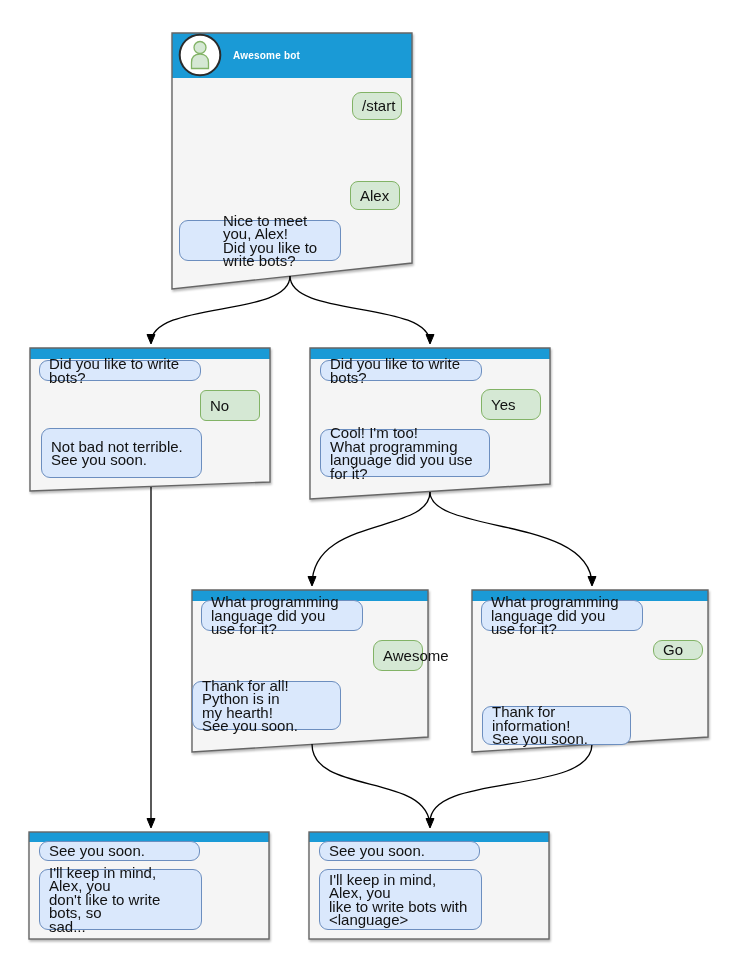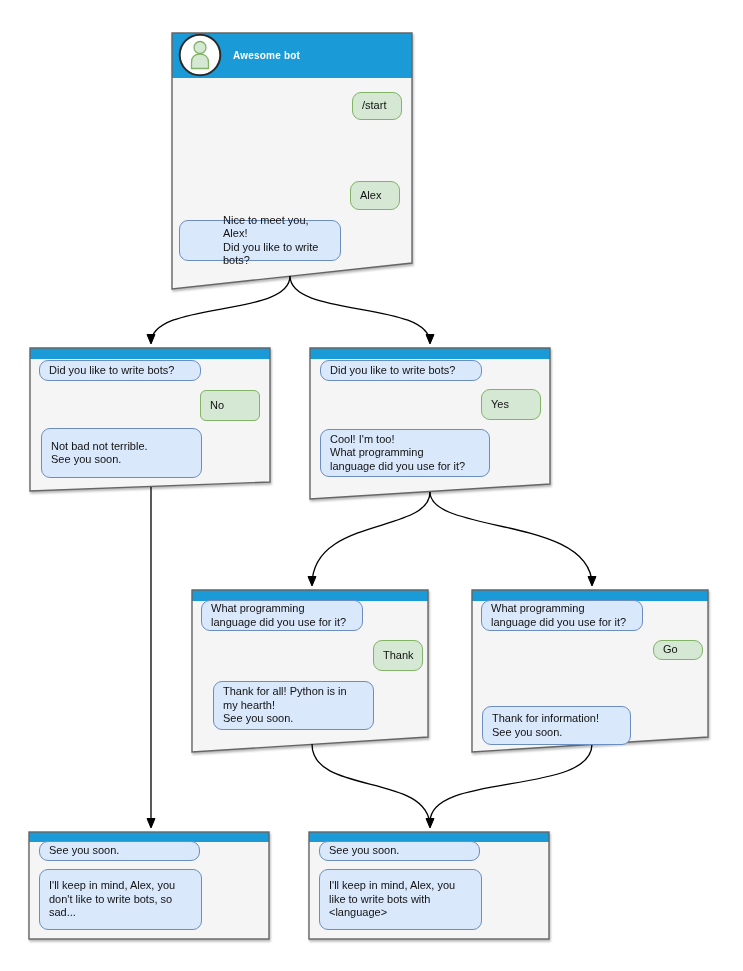--- a/index.html
+++ b/index.html
@@ -7,21 +7,21 @@
     position:relative; width:743px; height:971px;
     font-family:"Liberation Sans", sans-serif;
     overflow:hidden; background:#ffffff;
   }
   .bg { position:absolute; left:0; top:0; }
   .window-shape { filter: drop-shadow(1.5px 2px 1px rgba(0,0,0,0.28)); }
   .bubble {
     position:absolute; box-sizing:border-box;
     display:flex; align-items:center;
     border-radius:9px; padding:0 9px;
-    font-size:11px; line-height:13.5px; color:#111;
+    font-size:15px; line-height:13.5px; color:#111;
     white-space:pre-line;
   }
   .bubble.bot  { background:#DAE8FC; border:1px solid #6C8EBF; }
   .bubble.user { background:#D5E8D4; border:1px solid #82B366; }
   .win-title {
     position:absolute; display:flex; align-items:center;
     color:#ffffff; font-weight:bold; font-size:10px; letter-spacing:0.2px;
   }
   .avatar { position:absolute; }
 </style>
@@ -91,39 +91,39 @@
   </svg>
 
   <svg class="avatar" style="left:178px; top:33px;" width="44" height="44" viewBox="0 0 44 44">
     <circle cx="22" cy="22" r="20.3" fill="#ffffff" stroke="#2b2b2b" stroke-width="2"></circle>
     <circle cx="22" cy="14.5" r="6" fill="#D5E8D4" stroke="#82B366" stroke-width="1.3"></circle>
     <path d="M13.5,35.5 L13.5,29.5 C13.5,24 17,21.2 22,21.2 C27,21.2 30.5,24 30.5,29.5 L30.5,35.5 Z" fill="#D5E8D4" stroke="#82B366" stroke-width="1.3"></path>
   </svg>
   <div class="win-title" style="left:233px; top:33px; height:45px;">Awesome bot</div>
 
   <div class="bubble user" style="left:352px; top:92px;  width:50px;  height:28px;">/start</div>
-  <div class="bubble user" style="left:350px; top:181px; width:50px;  height:29px;">Alex</div>
+  <div class="bubble user" style="left:350px; top:181px; width:50px;  height:29px;border-radius:8px;">Alex</div>
   <div class="bubble bot" style="left:179px; top:220px; width:162px; height:41px;padding-left:43px;">Nice to meet you, Alex!
 Did you like to write bots?</div>
 
   <div class="bubble bot" style="left:39px;  top:360px; width:162px; height:21px;">Did you like to write bots?</div>
   <div class="bubble user" style="left:200px; top:390px; width:60px;  height:31px;border-radius:6px;">No</div>
   <div class="bubble bot" style="left:41px;  top:428px; width:161px; height:50px;">Not bad not terrible.
 See you soon.</div>
 
   <div class="bubble bot" style="left:320px; top:360px; width:162px; height:21px;">Did you like to write bots?</div>
   <div class="bubble user" style="left:481px; top:389px; width:60px;  height:31px;">Yes</div>
   <div class="bubble bot" style="left:320px; top:429px; width:170px; height:48px;">Cool! I'm too!
 What programming
 language did you use for it?</div>
 
   <div class="bubble bot" style="left:201px; top:600px; width:162px; height:31px;">What programming
 language did you use for it?</div>
-  <div class="bubble user" style="left:373px; top:640px; width:50px;  height:31px;">Thank</div>
-  <div class="bubble bot" style="left:213px; top:681px; width:161px; height:49px;">Thank for all! Python is in
+  <div class="bubble user" style="left:373px; top:640px; width:50px;  height:31px;">Awesome</div>
+  <div class="bubble bot" style="left:192px; top:681px; width:149px; height:49px;">Thank for all! Python is in
 my hearth!
 See you soon.</div>
 
   <div class="bubble bot" style="left:481px; top:600px; width:162px; height:31px;">What programming
 language did you use for it?</div>
   <div class="bubble user" style="left:653px; top:640px; width:50px;  height:20px;">Go</div>
   <div class="bubble bot" style="left:482px; top:706px; width:149px; height:39px;">Thank for information!
 See you soon.</div>
 
   <div class="bubble bot" style="left:39px;  top:841px; width:161px; height:20px;">See you soon.</div>

